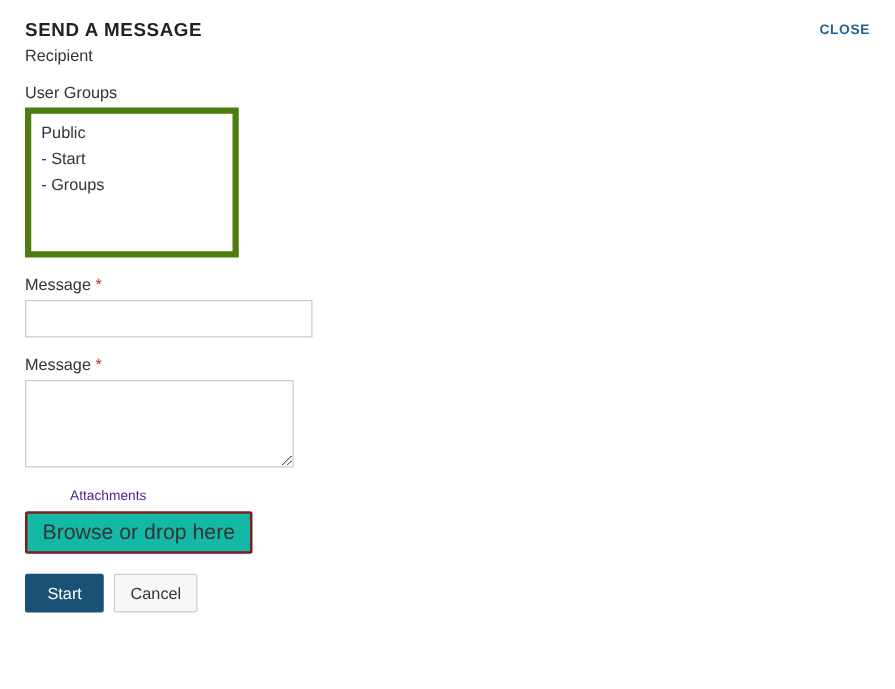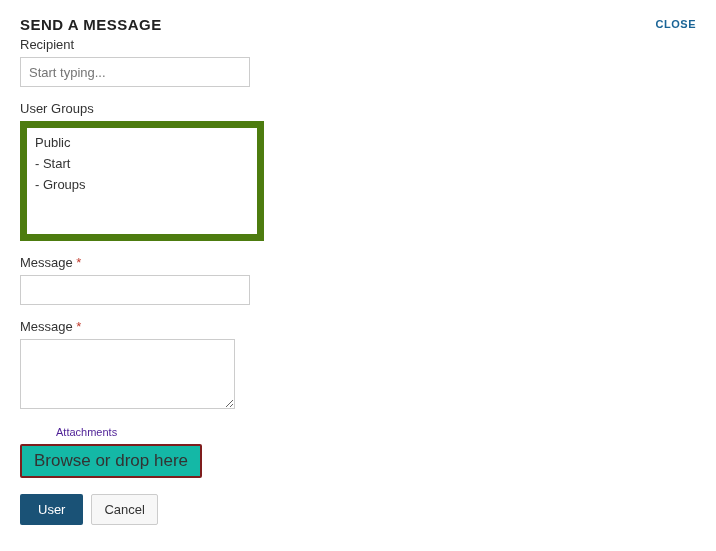--- a/index.html
+++ b/index.html
@@ -62,23 +62,23 @@
       width: 230px;
       height: 30px;
       border: 1px solid #ccc;
       padding: 4px 8px;
       font-size: 13px;
       color: #999;
       outline: none;
     }
 
     .user-groups-list {
-      width: 244px;
+      width: 171px;
       height: 120px;
-      border: 7px solid #4d7c0f;
+      border: 5px solid #4d7c0f;
       overflow-y: scroll;
       background: #fff;
       padding: 4px 0;
     }
 
     .user-groups-list .list-item {
       padding: 3px 8px;
       font-size: 13px;
       color: #333;
       cursor: pointer;
@@ -149,21 +149,20 @@
 </head>
 <body>
 
 <div class="header">
   <span class="page-title">SEND A MESSAGE</span>
   <a class="close-link" href="#">CLOSE</a>
 </div>
 
 <div class="form-group">
   <label>Recipient</label>
-  <input class="recipient-input" type="text" placeholder="Start typing..." style="">
 </div>
 
 <div class="form-group">
   <label>User Groups</label>
   <div class="user-groups-list">
     <div class="list-item">Public</div>
     <div class="list-item">- Start</div>
     <div class="list-item">- Groups</div>
   </div>
 </div>
@@ -181,15 +180,15 @@
   </label>
   <textarea class="message-textarea" style=""></textarea>
 </div>
 
 <div class="form-group">
   <div class="attachments-label">Attachments</div>
   <button class="browse-button">Browse or drop here</button>
 </div>
 
 <div class="action-buttons">
-  <button class="send-button">User</button>
+  <button class="send-button">Start</button>
   <button class="cancel-button">Cancel</button>
 </div>
 
 </body></html>

